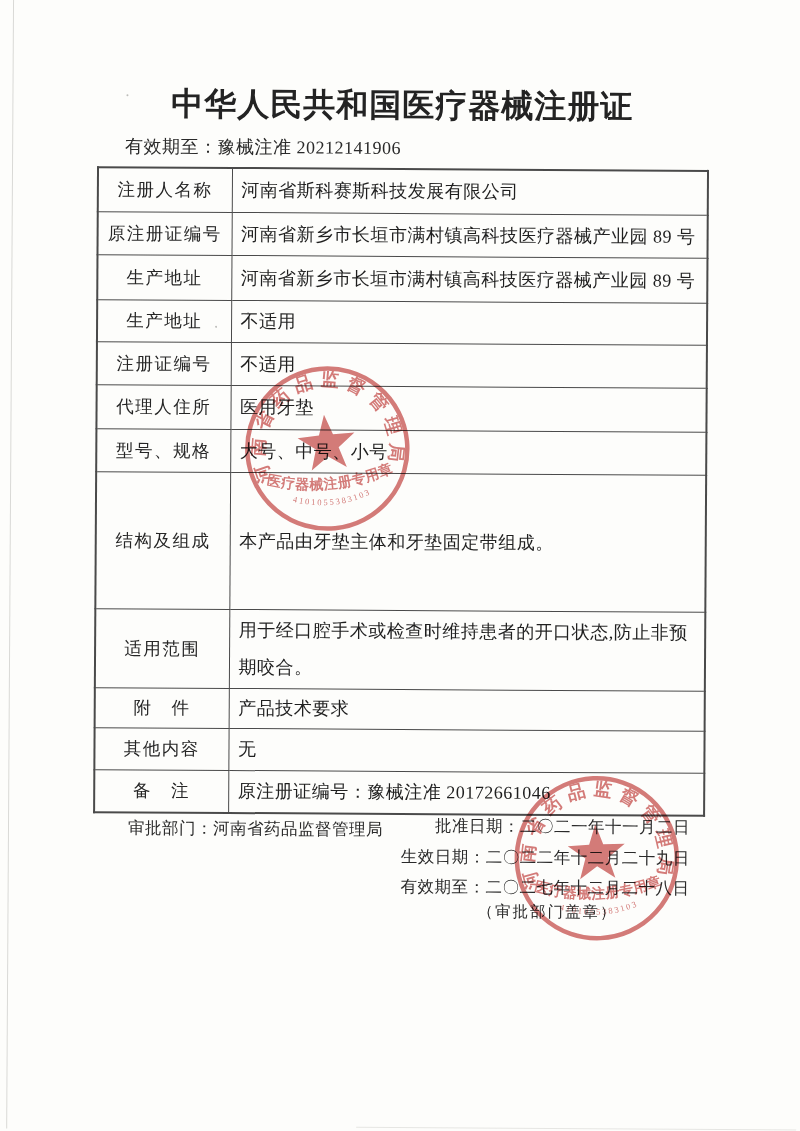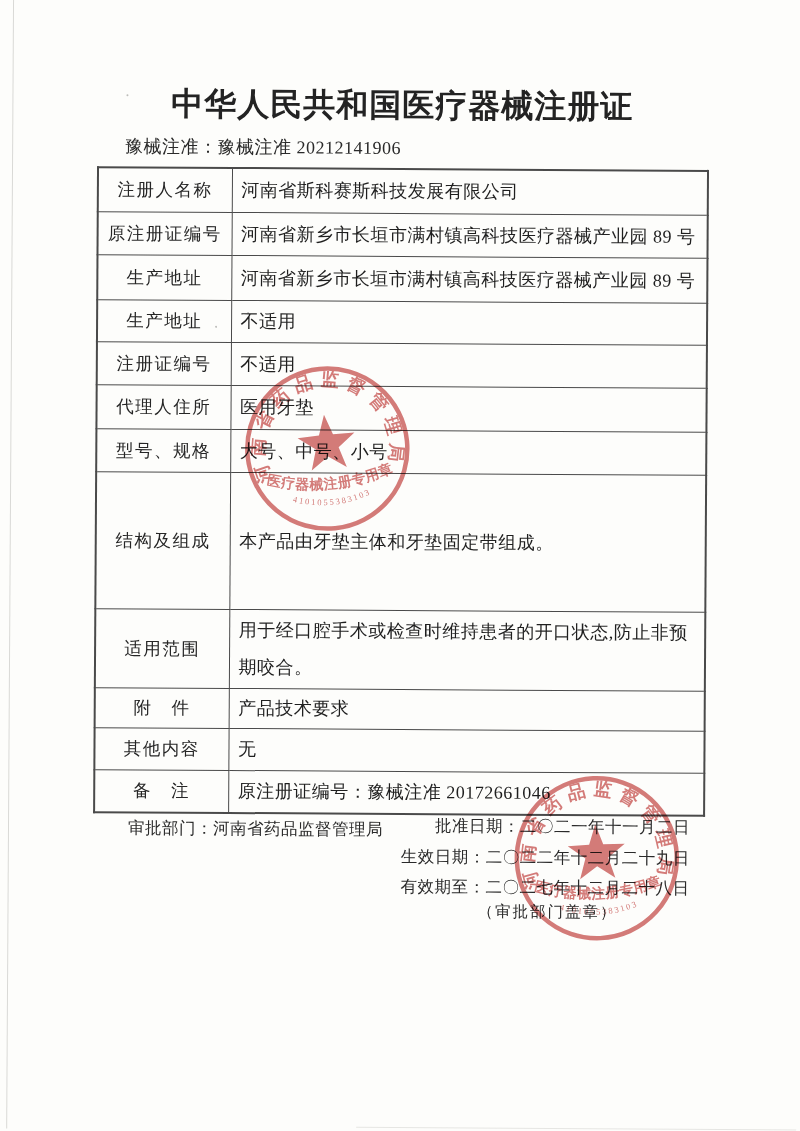--- a/index.html
+++ b/index.html
@@ -79,21 +79,21 @@
   <div class="edge-left"></div>
   <div class="edge-bottom"></div>
   <div class="speck" style="left:124px;top:96px;width:2px;height:2px;"></div>
   <div class="speck" style="left:178px;top:320px;width:3px;height:2px;"></div>
   <div class="speck" style="left:214px;top:327px;width:2px;height:2px;"></div>
   <div class="speck" style="left:246px;top:313px;width:2px;height:2px;"></div>
 
   <h1 class="cert-title">中华人民共和国医疗器械注册证</h1>
 
   <div class="reg-line">
-    <span>豫械注准：</span><span>豫械注准 20212141906</span>
+    <span>有效期至：</span><span>豫械注准 20212141906</span>
   </div>
 
   <table class="cert-table">
     <colgroup>
         <col style="width:134px">
         <col>
       </colgroup>
     <tbody>
       <tr>
         <td class="lbl">注册人名称</td>

